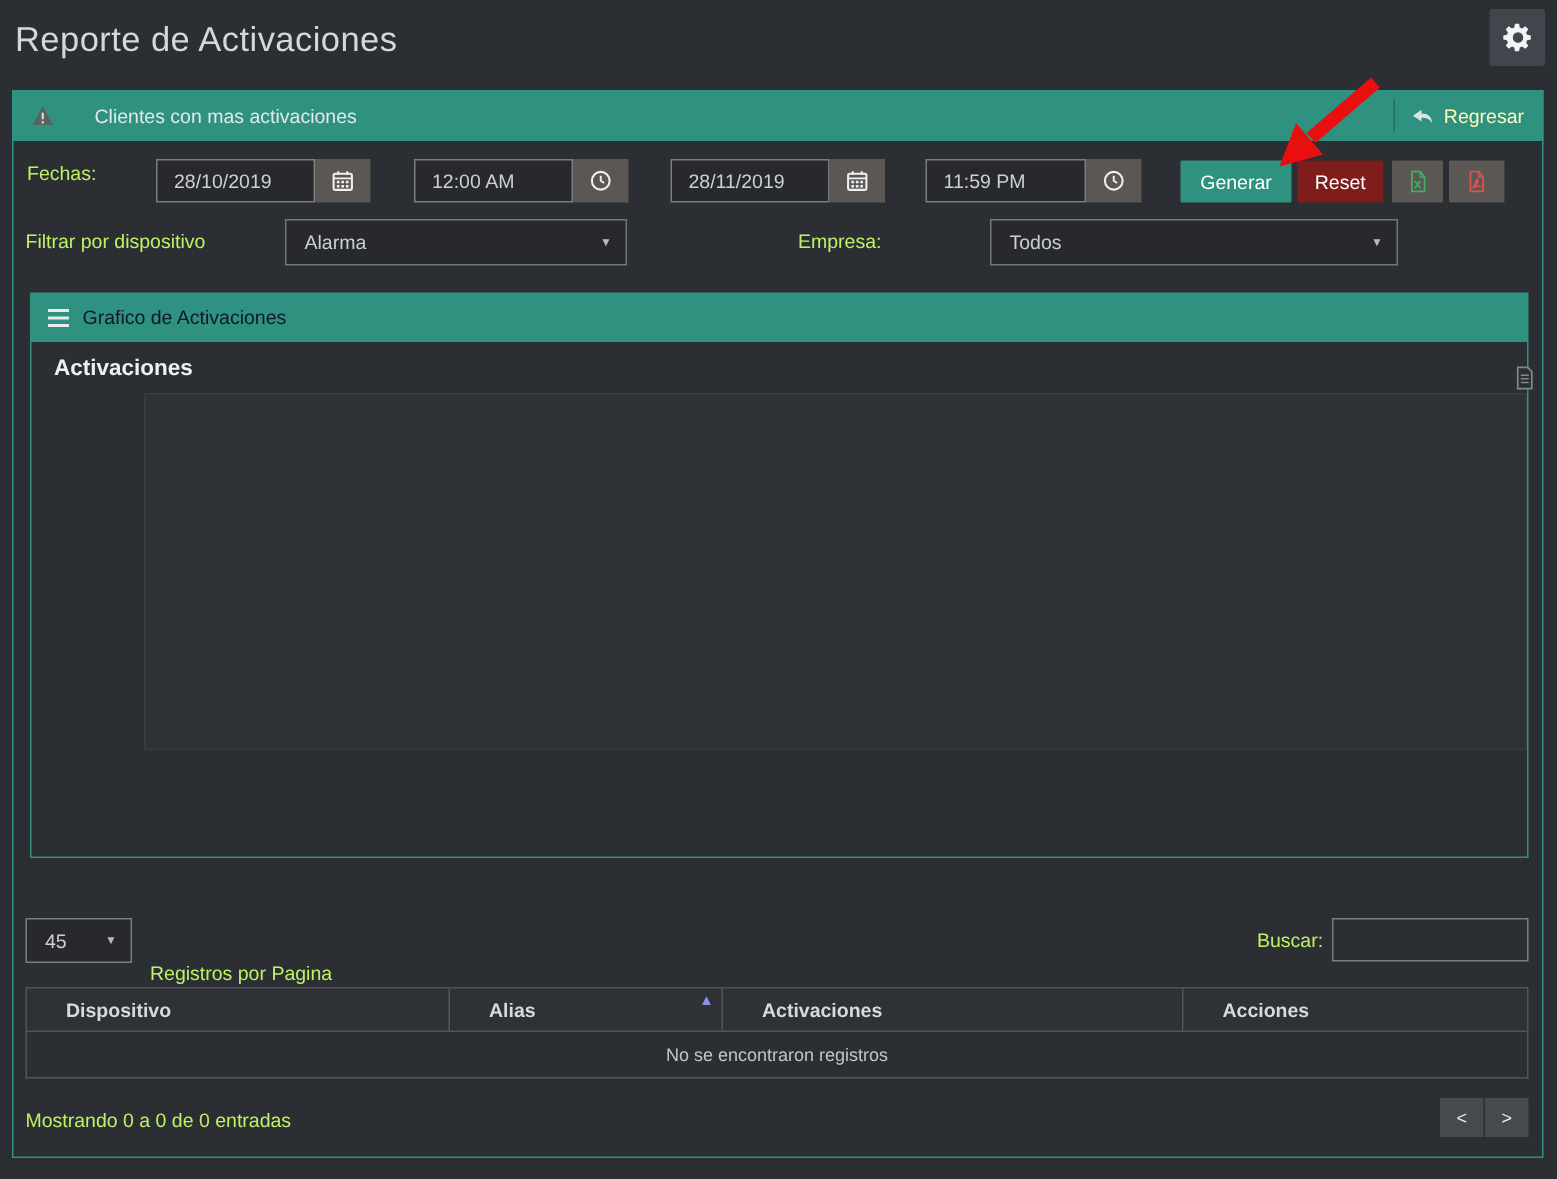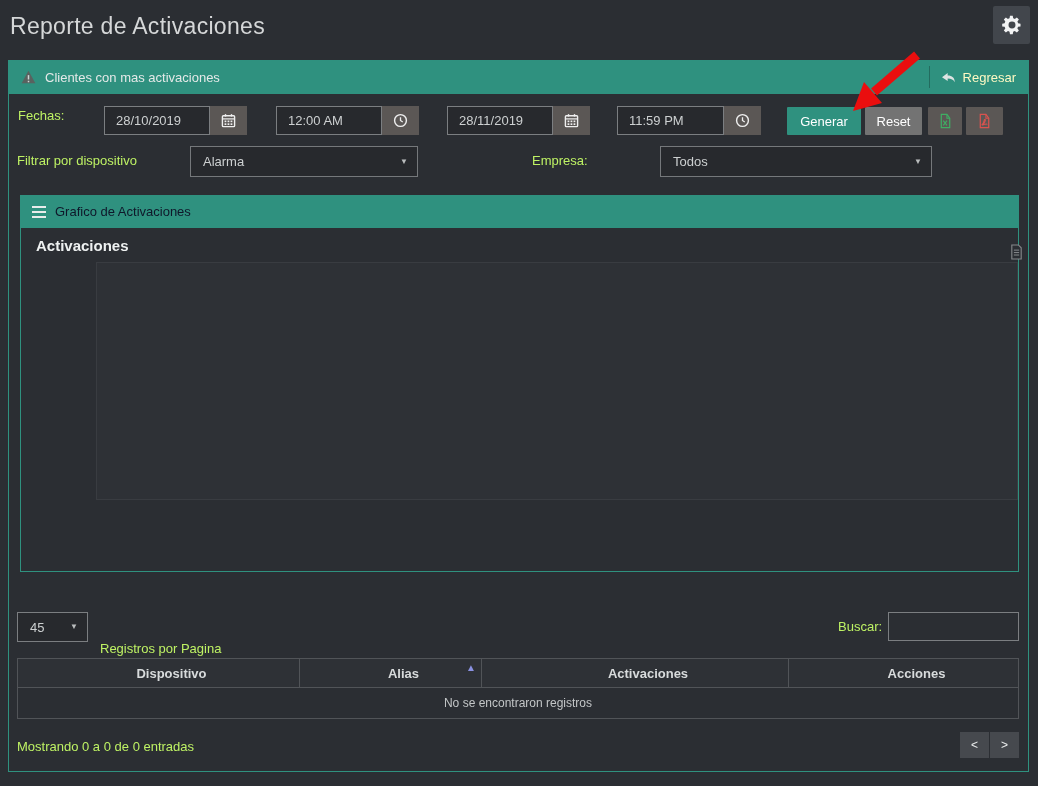--- a/index.html
+++ b/index.html
@@ -8,21 +8,21 @@
     background:#2b2e33;font-family:"Liberation Sans",sans-serif;
     -webkit-font-smoothing:antialiased;
   }
   .abs{position:absolute;box-sizing:border-box;}
   .page-title{left:10px;top:13px;font-size:23px;font-weight:300;color:#d5d7d8;letter-spacing:.3px;}
   .gear-btn{left:993px;top:6px;width:37px;height:38px;background:#42464c;border-radius:2px;
     display:flex;align-items:center;justify-content:center;cursor:pointer;}
   
   .panel-box{left:8px;top:60px;width:1021px;height:712px;border:1px solid #2f917f;background:#2b2e33;}
   .panel-header{left:8px;top:60px;width:1021px;height:34px;background:#2f917f;
-    display:flex;align-items:center;padding:0 13px;gap:9px;}
+    display:flex;align-items:center;padding:0 13px;gap:27px;}
   .panel-title{font-size:13px;color:#e4e9e8;}
   .hdr-right{margin-left:auto;display:flex;align-items:center;gap:11px;height:100%;}
   .hdr-divider{width:1px;height:22px;background:rgba(0,0,0,.25);}
   .back-link{display:flex;align-items:center;gap:7px;font-size:13px;color:#fef9c3;cursor:pointer;}
   
   .lbl{font-size:13px;color:#bef264;}
   
   .tin{background:#27292d;border:1px solid #7b7e81;color:#cdd0d1;font-size:13px;
     font-family:"Liberation Sans",sans-serif;padding:0 0 0 11px;outline:none;}
   .addon{background:#5b5755;display:flex;align-items:center;justify-content:center;cursor:pointer;}
@@ -37,21 +37,21 @@
   .chart-header .t{font-size:13px;color:#0f172a;}
   .chart-body{left:20px;top:228px;width:999px;height:344px;background:#2b2e33;
     border:1px solid #2f917f;border-top:none;}
   .chart-title{left:36px;top:237px;font-size:15px;font-weight:bold;color:#eef1f1;}
   .plot-area{left:96px;top:262px;width:922px;height:238px;background:rgba(255,255,255,0.015);
     border:1px solid rgba(255,255,255,0.055);}
   .hc-menu{left:1009px;top:243px;z-index:5;cursor:pointer;}
   
   .search-in{left:888px;top:612px;width:131px;height:29px;background:#2b2e33;}
   .th{top:658px;height:30px;background:#2e3136;border:1px solid #515458;
-    font-size:13px;font-weight:bold;color:#d8dbdc;display:flex;align-items:center;padding-left:26px;justify-content:center;}
+    font-size:13px;font-weight:bold;color:#d8dbdc;display:flex;align-items:center;padding-left:26px;}
   .empty-row{left:17px;top:687px;width:1002px;height:32px;border:1px solid #515458;border-top:none;
     display:flex;align-items:center;justify-content:center;font-size:12px;color:#c3c6c7;}
   .pag-btn{top:732px;width:29px;height:26px;background:#46494e;display:flex;align-items:center;
     justify-content:center;color:#eceeee;font-size:12px;cursor:pointer;}
   .hamburger span{display:block;width:14px;height:2px;background:#e8eceb;margin:3px 0;}
   svg{display:block;}
 </style>
 </head>
 <body>
 
@@ -145,21 +145,21 @@
   <div class="abs addon" style="left:724px;top:106px;width:37px;height:29px;">
     <span>
       <svg width="15" height="15" viewBox="0 0 16 16">
           <circle cx="8" cy="8" r="6.3" fill="none" stroke="#efefef" stroke-width="1.5"></circle>
           <path d="M8 4.5V8l2.4 1.6" fill="none" stroke="#efefef" stroke-width="1.4"></path>
         </svg>
     </span>
   </div>
 
   <div class="abs btn" style="left:787px;top:107px;width:74px;height:28px;background:#2f917f;">Generar</div>
-  <div class="abs btn" style="left:865px;top:107px;width:57px;height:28px;background:#737373;">Reset</div>
+  <div class="abs btn" style="left:865px;top:107px;width:57px;height:28px;background:#7f1d1d;">Reset</div>
   <div class="abs btn" style="left:928px;top:107px;width:34px;height:28px;background:#5b5755;">
     <span>
       <svg width="15" height="16" viewBox="0 0 16 17">
           <path d="M9.5 1.5H3.5v14h9V5.5z" fill="none" stroke="#3fae63" stroke-width="1.3"></path>
           <path d="M9.5 1.5v4h3" fill="none" stroke="#3fae63" stroke-width="1.1"></path>
           <path d="M5.6 8.2l4 5M9.6 8.2l-4 5" stroke="#3fae63" stroke-width="1.2"></path>
         </svg>
     </span>
   </div>
   <div class="abs btn" style="left:966px;top:107px;width:37px;height:28px;background:#5b5755;">

